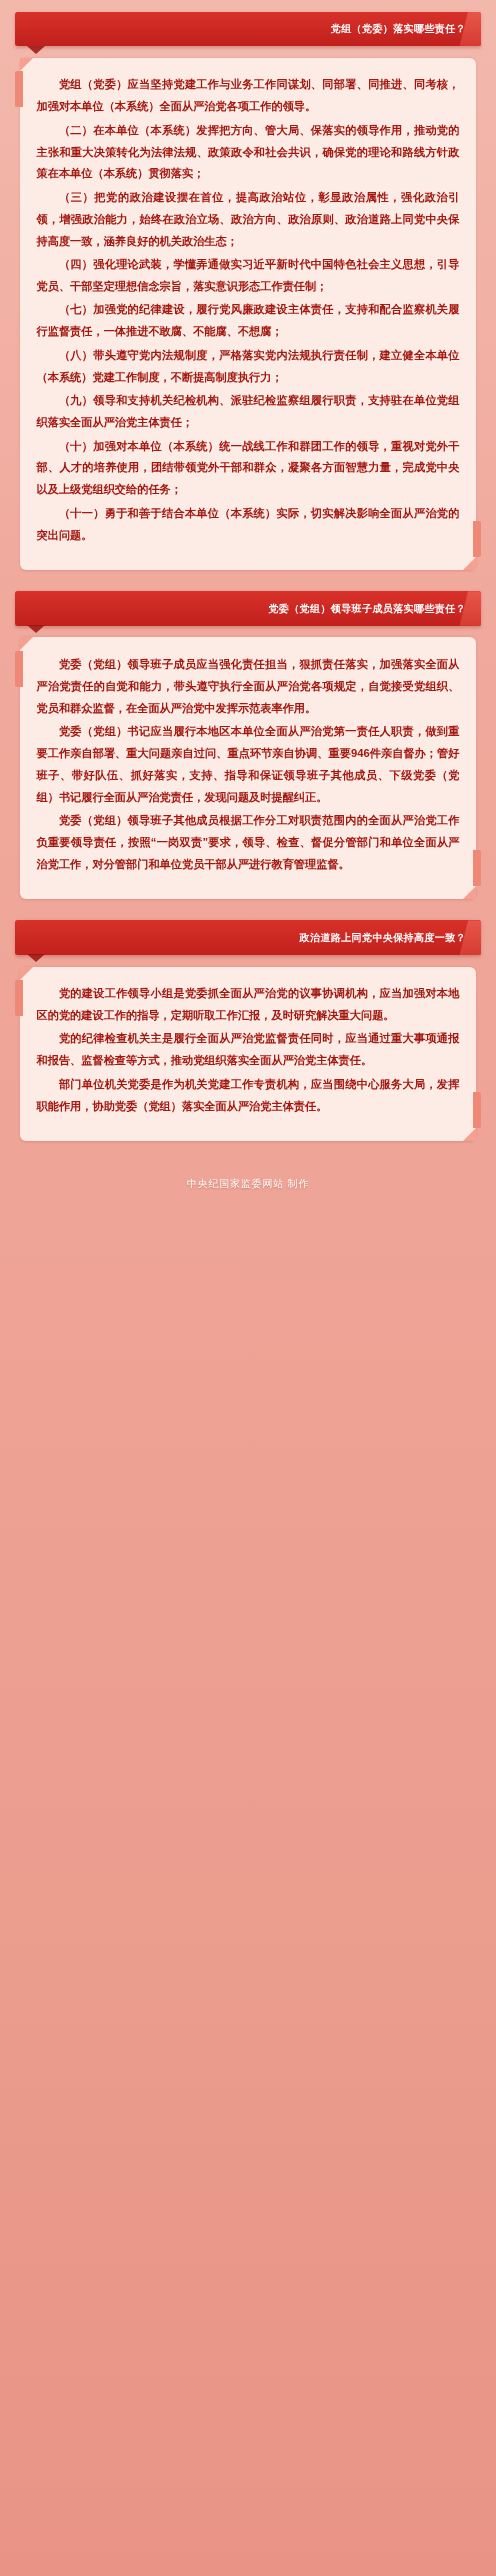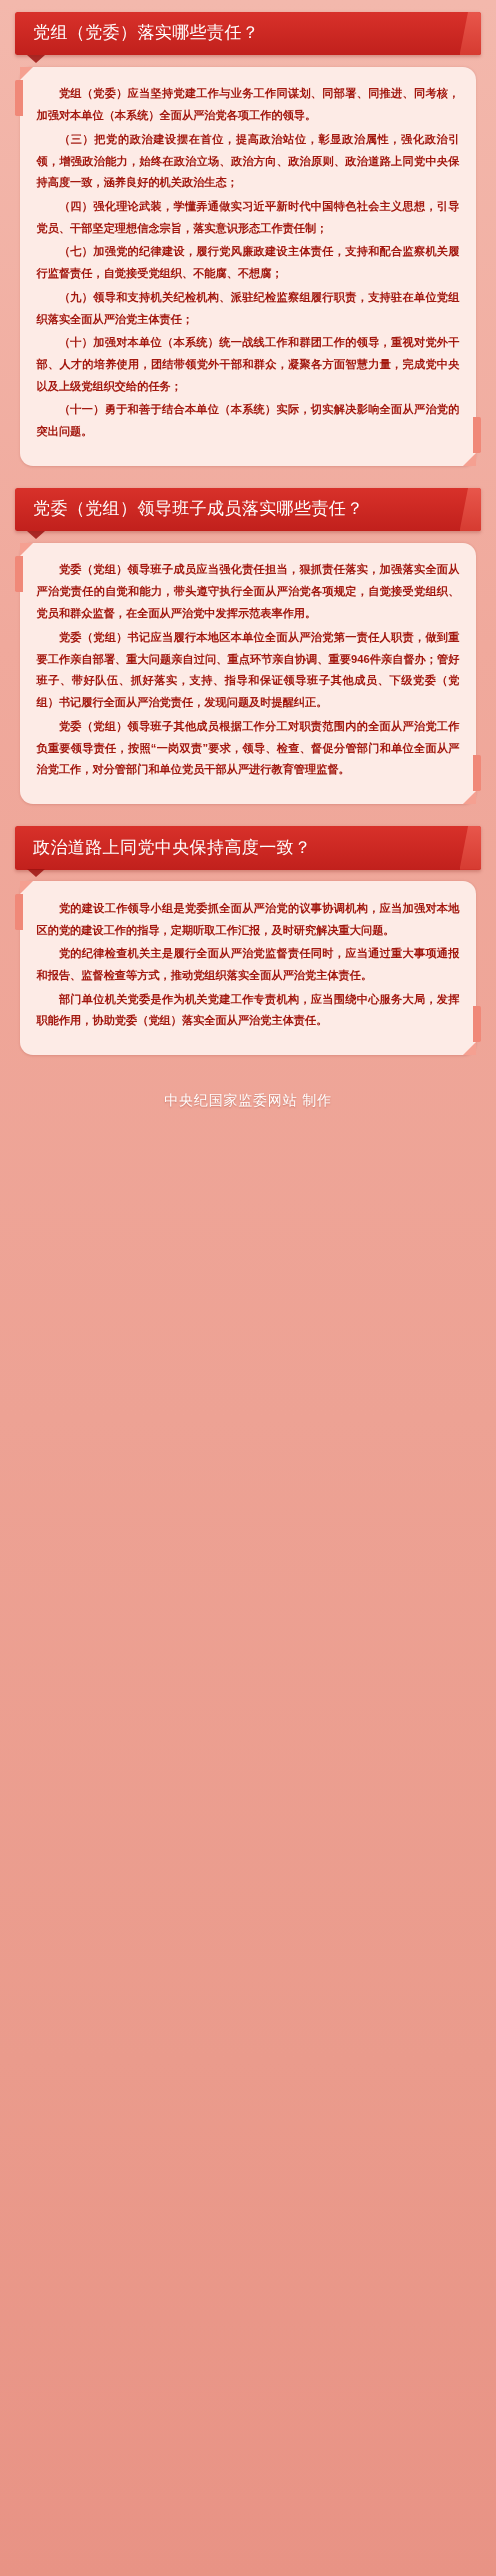--- a/index.html
+++ b/index.html
@@ -25,27 +25,28 @@
   
   .banner {
     position: relative;
     margin: 0 0 11.6px 0;
     padding: 0;
   }
   .banner-inner {
     position: relative;
     background: linear-gradient(180deg, #d8312a 0%, #c1201c 100%);
     color: #ffffff;
-    font-size: 17px;
-    font-weight: normal;
+    font-size: 10px;
+    font-weight: bold;
     letter-spacing: 0.4px;
     padding: 10.8px 15px 10.8px 18px;
     border-radius: 2.5px 2.5px 2.5px 2.5px;
     box-shadow: 0 1.7px 3.3px rgba(120,20,10,0.25);
     line-height: 1.3;
+    text-align: right;
   }
   .banner-inner::after {
     content: "";
     position: absolute;
     right: 0;
     top: 0;
     bottom: 0;
     width: 21.5px;
     background: linear-gradient(180deg, #e8564b 0%, #d63b31 100%);
     clip-path: polygon(40% 0, 100% 0, 100% 100%, 0 100%);
@@ -59,21 +60,21 @@
     border-left: 9px solid transparent;
     border-right: 9px solid transparent;
     border-top: 8.3px solid #9c120f;
     opacity: .85;
   }
 
   
   .card {
     position: relative;
     background: #fdebe6;
-    border-radius: 13px;
+    border-radius: 6px;
     margin: 0 5px 21.5px 5px;
     padding: 16.5px 16.5px 21.5px 16.5px;
     box-shadow: 0 0.8px 2.5px rgba(140,40,25,0.18);
   }
   .card::before {
     
     content: "";
     position: absolute;
     left: -5px;
     top: 13.2px;
@@ -120,42 +121,44 @@
   .para.lead {
     font-weight: bold;
   }
   .para.normal {
     font-weight: bold;
   }
 
   .footer {
     text-align: center;
     color: #ffffff;
-    font-size: 14px;
+    font-size: 10px;
     letter-spacing: 0.8px;
     padding: 15px 0 21.5px 0;
     text-shadow: 0 0.8px 1.7px rgba(150,50,35,0.4);
   }
 </style>
 </head>
 <body>
 
 <div class="page">
 
   <div class="banner">
     <div class="banner-inner">党组（党委）落实哪些责任？</div>
     <div class="banner-tail"></div>
   </div>
   <div class="card">
     <span class="corner-tl"></span>
     <span class="corner-br"></span>
     <p class="para lead">党组（党委）应当坚持党建工作与业务工作同谋划、同部署、同推进、同考核，加强对本单位（本系统）全面从严治党各项工作的领导。</p>
+    <p class="para normal">（二）在本单位（本系统）发挥把方向、管大局、保落实的领导作用，推动党的主张和重大决策转化为法律法规、政策政令和社会共识，确保党的理论和路线方针政策在本单位（本系统）贯彻落实；</p>
     <p class="para normal">（三）把党的政治建设摆在首位，提高政治站位，彰显政治属性，强化政治引领，增强政治能力，始终在政治立场、政治方向、政治原则、政治道路上同党中央保持高度一致，涵养良好的机关政治生态；</p>
     <p class="para normal">（四）强化理论武装，学懂弄通做实习近平新时代中国特色社会主义思想，引导党员、干部坚定理想信念宗旨，落实意识形态工作责任制；</p>
-    <p class="para normal">（七）加强党的纪律建设，履行党风廉政建设主体责任，支持和配合监察机关履行监督责任，自觉接受党组织、不能腐、不想腐；</p>
+    <p class="para normal">（七）加强党的纪律建设，履行党风廉政建设主体责任，支持和配合监察机关履行监督责任，一体推进不敢腐、不能腐、不想腐；</p>
+    <p class="para normal">（八）带头遵守党内法规制度，严格落实党内法规执行责任制，建立健全本单位（本系统）党建工作制度，不断提高制度执行力；</p>
     <p class="para normal">（九）领导和支持机关纪检机构、派驻纪检监察组履行职责，支持驻在单位党组织落实全面从严治党主体责任；</p>
     <p class="para normal">（十）加强对本单位（本系统）统一战线工作和群团工作的领导，重视对党外干部、人才的培养使用，团结带领党外干部和群众，凝聚各方面智慧力量，完成党中央以及上级党组织交给的任务；</p>
     <p class="para normal">（十一）勇于和善于结合本单位（本系统）实际，切实解决影响全面从严治党的突出问题。</p>
   </div>
 
   <div class="banner">
     <div class="banner-inner">党委（党组）领导班子成员落实哪些责任？</div>
     <div class="banner-tail"></div>
   </div>
   <div class="card">

